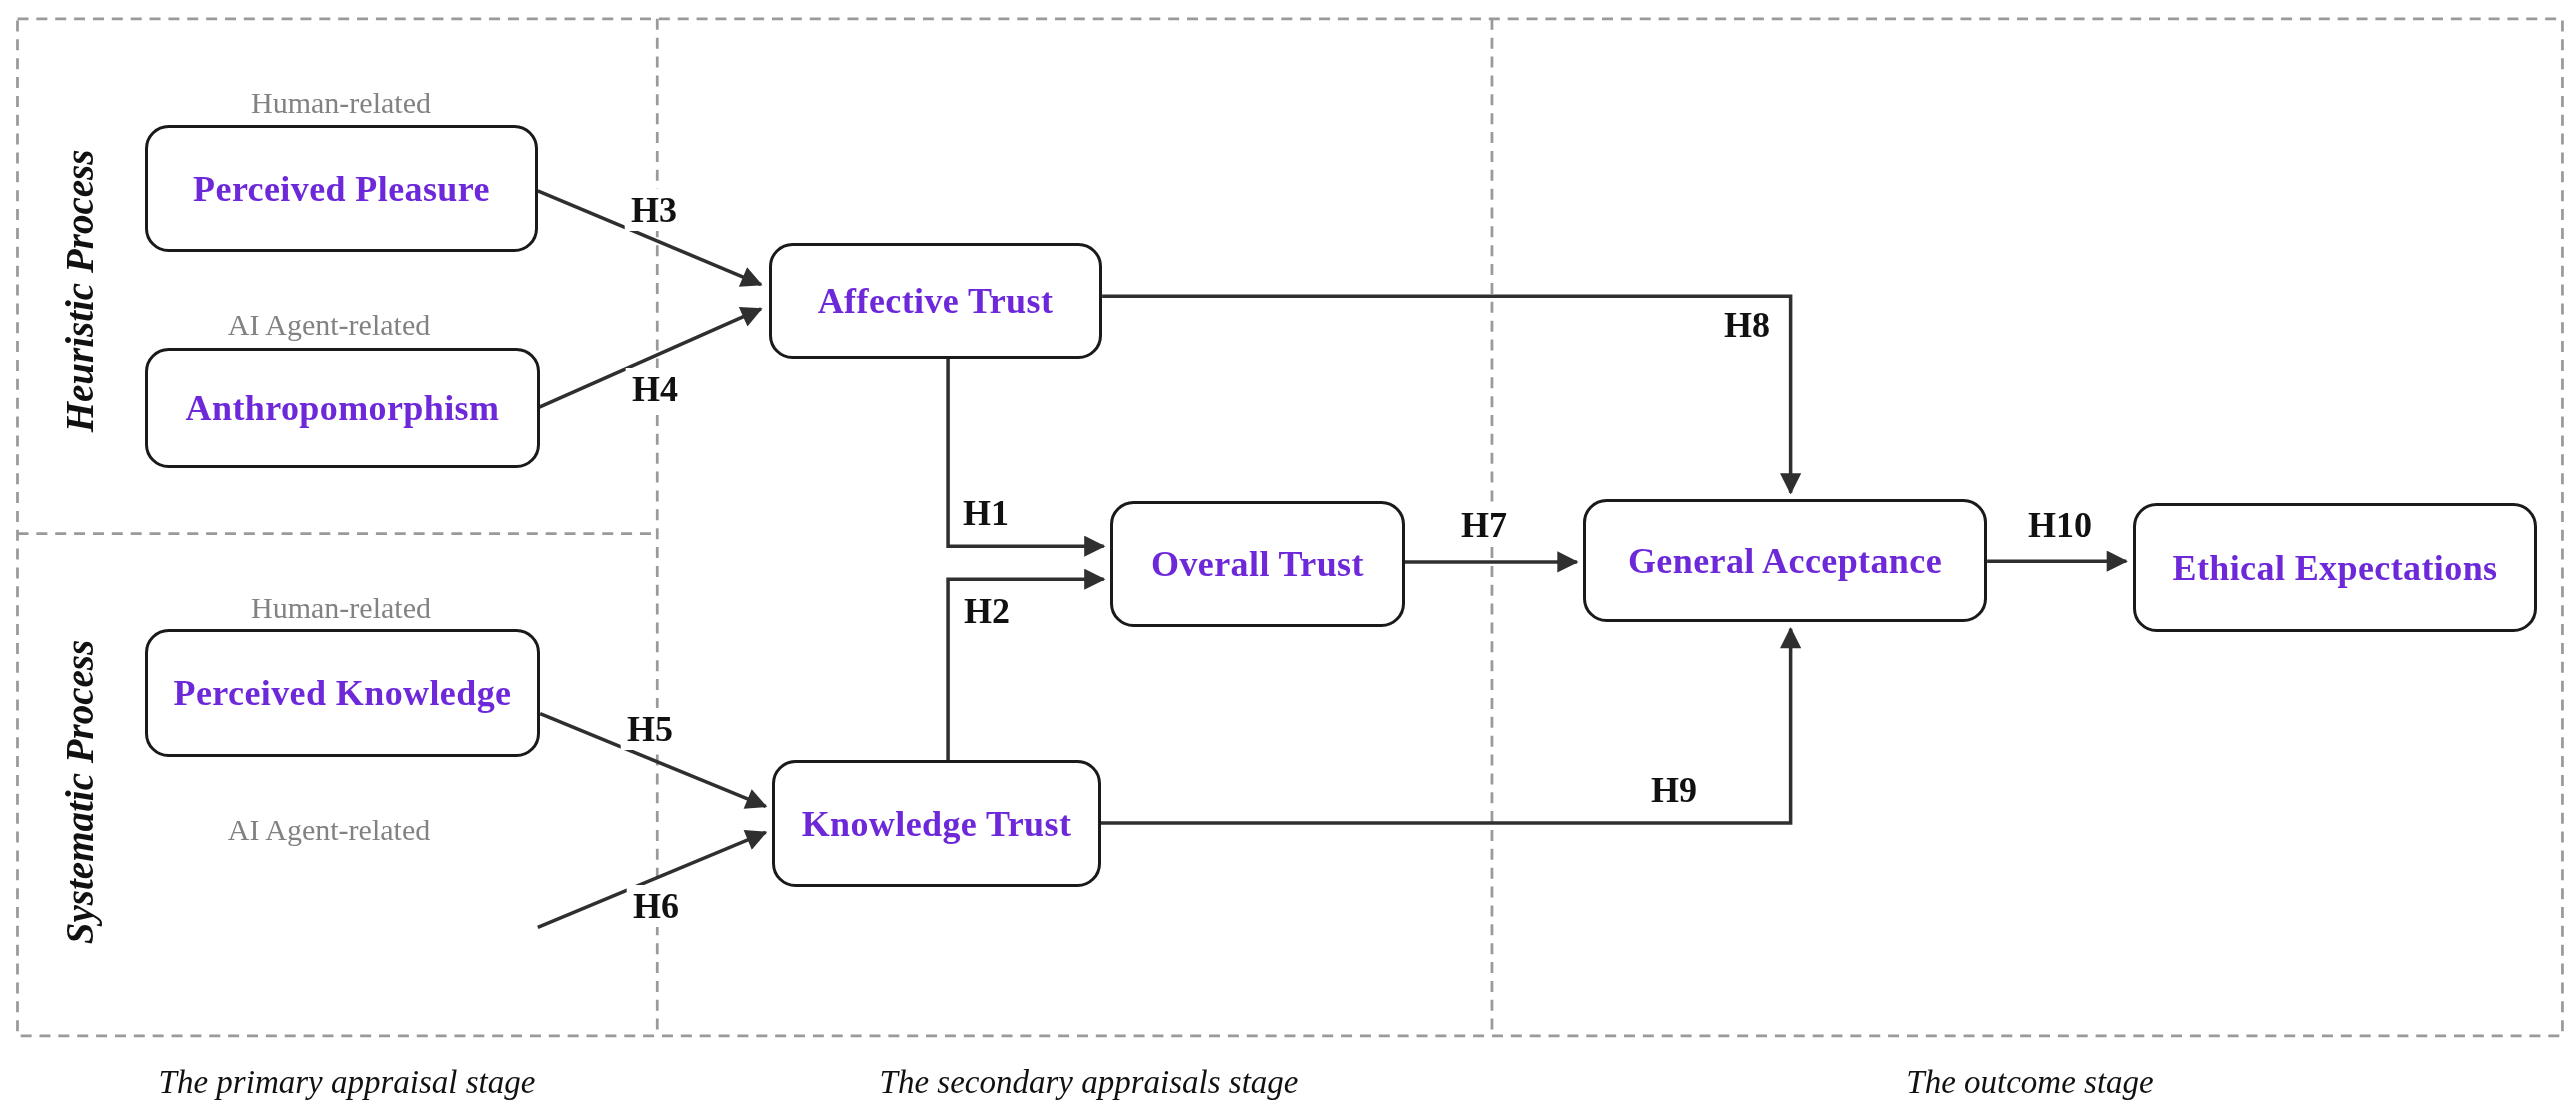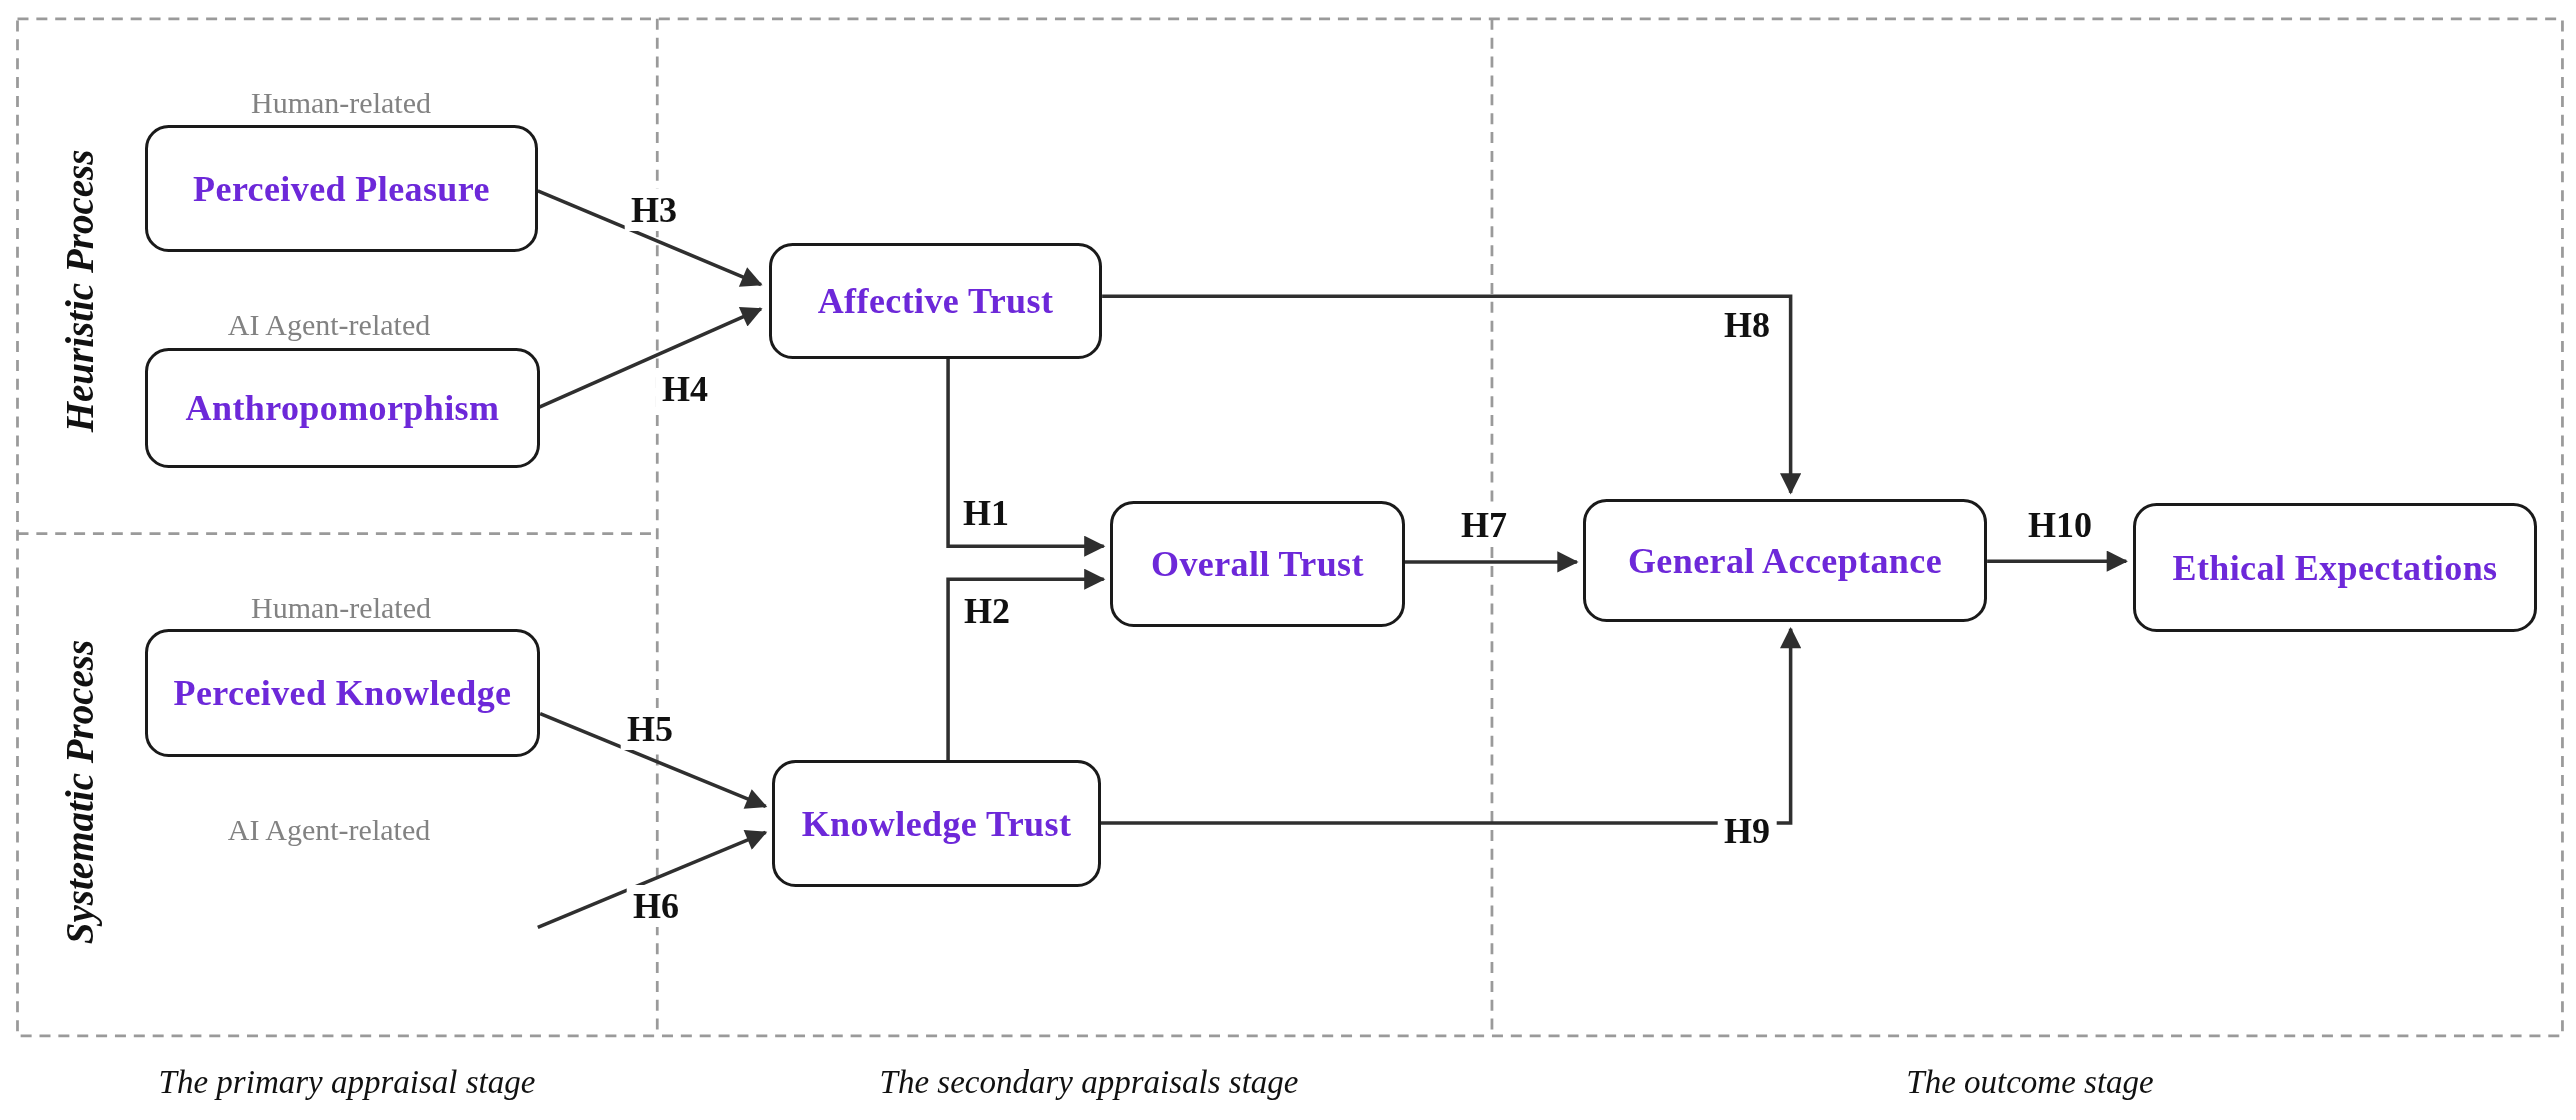--- a/index.html
+++ b/index.html
@@ -126,26 +126,26 @@
   </div>
 
   <div class="cat-label" style="left:341px;top:103px;">Human-related</div>
   <div class="cat-label" style="left:329px;top:325px;">AI Agent-related</div>
   <div class="cat-label" style="left:341px;top:608px;">Human-related</div>
   <div class="cat-label" style="left:329px;top:830px;">AI Agent-related</div>
 
   <div class="h-label" style="left:986px;top:513px;">H1</div>
   <div class="h-label" style="left:987px;top:611px;">H2</div>
   <div class="h-label" style="left:654px;top:210px;">H3</div>
-  <div class="h-label" style="left:685px;top:389px;">H4</div>
+  <div class="h-label" style="left:655px;top:389px;">H4</div>
   <div class="h-label" style="left:650px;top:729px;">H5</div>
   <div class="h-label" style="left:656px;top:906px;">H6</div>
   <div class="h-label" style="left:1484px;top:525px;">H7</div>
   <div class="h-label" style="left:1747px;top:325px;">H8</div>
-  <div class="h-label" style="left:1747px;top:790px;margin-top:41px;">H9</div>
+  <div class="h-label" style="left:1674px;top:790px;">H9</div>
   <div class="h-label" style="left:2060px;top:525px;">H10</div>
 
   <div class="v-label" style="left:79px;top:291px;">Heuristic Process</div>
   <div class="v-label" style="left:79px;top:792px;">Systematic Process</div>
 
   <div class="stage-label" style="left:347px;top:1082px;">The primary appraisal stage</div>
   <div class="stage-label" style="left:1089px;top:1082px;">The secondary appraisals stage</div>
   <div class="stage-label" style="left:2030px;top:1082px;">The outcome stage</div>
 
 </div>

